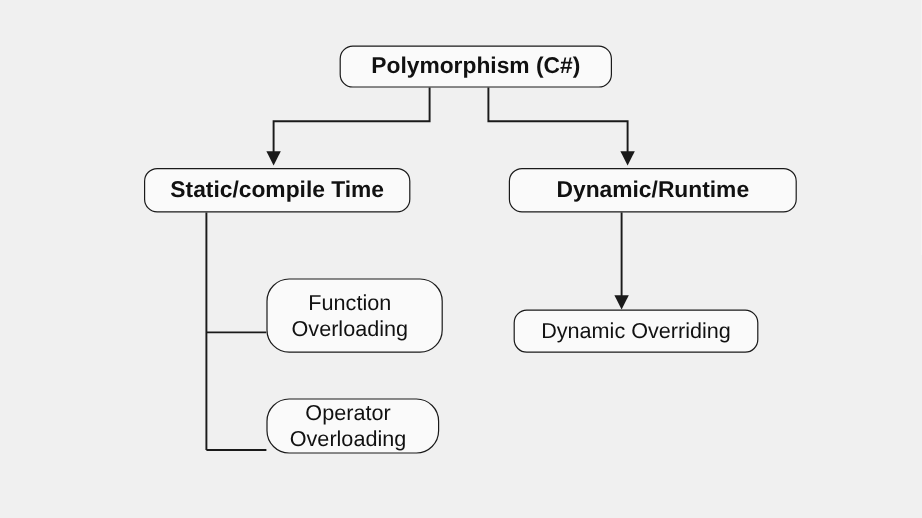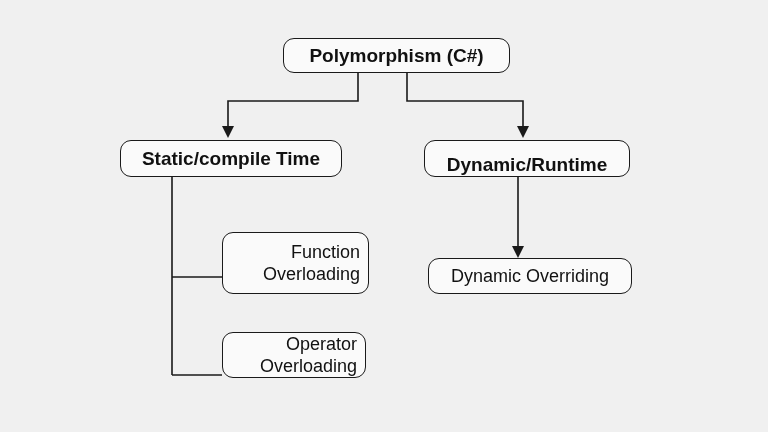--- a/index.html
+++ b/index.html
@@ -30,38 +30,38 @@
     color: #111111;
     display: flex;
     align-items: center;
   }
   .node.center {
     justify-content: center;
     text-align: center;
   }
   .node.leftpad {
     justify-content: flex-start;
-    text-align: right;
+    text-align: center;
     padding-right: 8px;
+    border-radius: 19px;
   }
   .bold {
     font-weight: bold;
   }
   .node-root {
     left: 283px; top: 38px; width: 227px; height: 35px;
     font-size: 19px;
   }
   .node-static {
     left: 120px; top: 140px; width: 222px; height: 37px;
     font-size: 19px;
   }
   .node-dynamic {
-    left: 424px; top: 140px; width: 206px; height: 37px;
+    left: 424px; top: 140px; width: 240px; height: 37px;
     font-size: 19px;
-    align-items: flex-end;
   }
   .node-function {
     left: 222px; top: 232px; width: 147px; height: 62px;
     font-size: 18px;
     line-height: 1.25;
   }
   .node-operator {
     left: 222px; top: 332px; width: 144px; height: 46px;
     font-size: 18px;
     line-height: 1.25;

